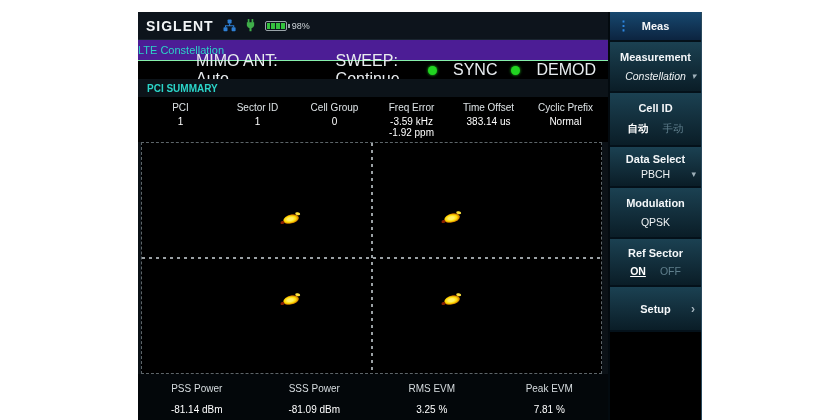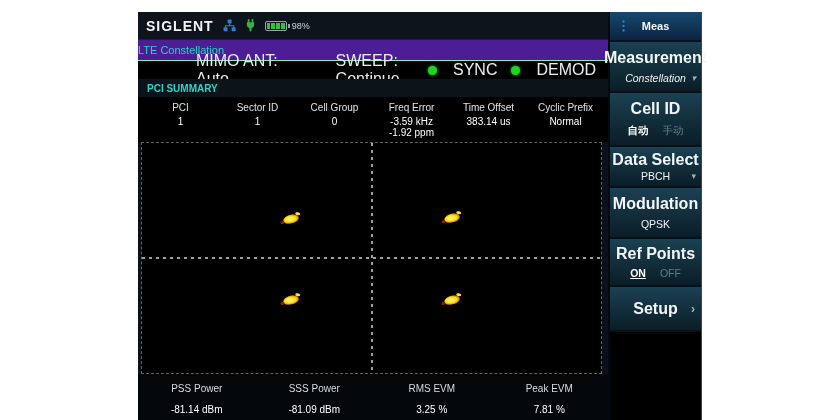--- a/index.html
+++ b/index.html
@@ -59,21 +59,21 @@
   
   .sidebar{width:94px;display:flex;flex-direction:column;background:#000;border-left:2px solid #030a0f;
     border-right:1px solid #2a4a5e;box-sizing:border-box;}
   .sb-header{height:28px;display:flex;align-items:center;background:linear-gradient(180deg,#17486f,#0c2440);
     border-bottom:2px solid #04111a;position:relative;}
   .sb-header .menu-dots{color:#2e86e0;font-size:13px;font-weight:bold;position:absolute;left:7px;top:6px;}
   .sb-header .sb-title{width:100%;text-align:center;color:#f4f7f9;font-size:11px;font-weight:bold;}
   .sb-item{position:relative;display:flex;flex-direction:column;justify-content:space-evenly;align-items:center;
     background:linear-gradient(180deg,#1b4152 0%,#122d3a 55%,#0a1d27 100%);
     border-bottom:2px solid #04111a;box-sizing:border-box;padding:2px 0;}
-  .sb-label{color:#f4f7f9;font-size:16px;font-weight:bold;text-align:left;}
+  .sb-label{color:#f4f7f9;font-size:11px;font-weight:bold;text-align:left;}
   .sb-value{color:#eef2f4;font-size:10.5px;text-align:center;position:relative;}
   .sb-toggle{display:flex;gap:14px;font-size:10.5px;}
   .opt-on{color:#ffffff;font-weight:bold;text-decoration:underline;}
   .opt-off{color:#5f7e8c;}
   .dd-arrow{position:absolute;right:5px;color:#9fb0ba;font-size:9px;top:50%;transform:translateY(-50%);}
   .setup-item{flex-direction:row;justify-content:center;align-items:center;}
   .setup-arrow{position:absolute;right:6px;color:#a7b6bf;font-size:12px;font-weight:bold;}
   .sb-filler{flex:1;background:#000;}
   .h51{height:51px;} .h54{height:54px;} .h41{height:41px;} .h48{height:48px;} .h45{height:45px;}
 </style>
@@ -214,21 +214,21 @@
           <span class="dd-arrow">▾</span>
         </span>
       </div>
 
       <div class="sb-item h51">
         <span class="sb-label">Modulation</span>
         <span class="sb-value">QPSK</span>
       </div>
 
       <div class="sb-item h48">
-        <span class="sb-label">Ref Points</span>
+        <span class="sb-label">Ref Sector</span>
         <span class="sb-toggle">
           <span class="opt-on">ON</span>
           <span class="opt-off">OFF</span>
         </span>
       </div>
 
       <div class="sb-item h45 setup-item">
         <span class="sb-label">Setup</span>
         <span class="setup-arrow">›</span>
       </div>

